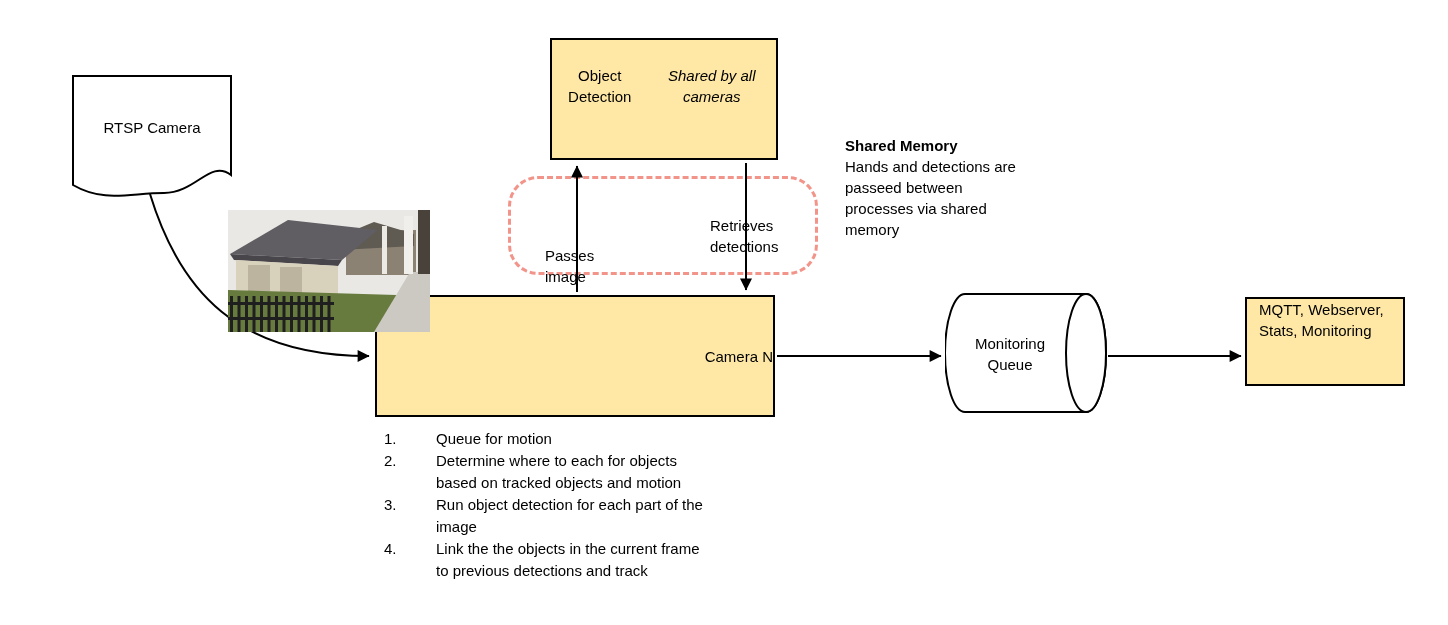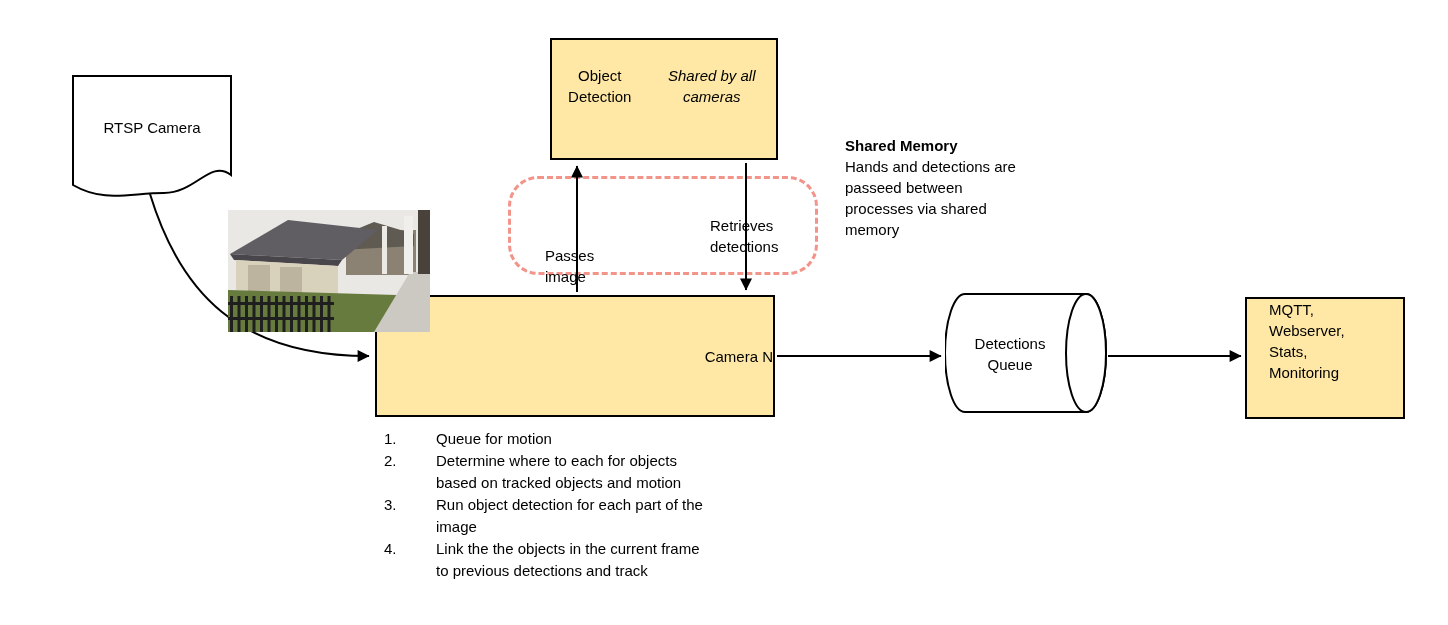--- a/index.html
+++ b/index.html
@@ -59,22 +59,22 @@
   #shared-note .title { font-weight:bold; }
   #queue-note { left:940px; top:436px; width:150px; }
 
   
   #queue { left:945px; top:293px; width:162px; height:122px; z-index:2; }
   #queue svg { position:absolute; left:0; top:0; }
   #queue .label { position:absolute; left:20px; top:0; width:90px; height:122px;
     display:flex; align-items:center; justify-content:center; text-align:center; line-height:21px; }
 
   
-  #mqtt { left:1245px; top:297px; width:160px; height:122px;
-    align-items:flex-start; padding:0 22px; text-align:left; }
+  #mqtt { left:1245px; top:297px; width:160px; height:89px;
+    align-items:flex-start; padding:0 12px; text-align:left; }
 
   
   #arrows { position:absolute; left:0; top:0; width:1448px; height:625px; z-index:4; pointer-events:none; }
 </style>
 </head>
 <body>
 
 <div id="canvas">
 
   <div class="abs" id="rtsp">
@@ -147,21 +147,21 @@
       <li>Link the the objects in the current frame to previous detections and track</li>
     </ol>
   </div>
 
 
   <div class="abs" id="queue">
     <svg width="162" height="122" viewBox="0 0 162 122">
       <path d="M20,1 H141 A20,59 0 0 1 141,119 H20 A20,59 0 0 1 20,1 Z" fill="#ffffff" stroke="#000000" stroke-width="2"></path>
       <ellipse cx="141" cy="60" rx="20" ry="59" fill="#ffffff" stroke="#000000" stroke-width="2"></ellipse>
     </svg>
-    <div class="label">Detections Queue</div>
+    <div class="label">Monitoring Queue</div>
   </div>
 
 
   <div class="abs node" id="mqtt">
     <div>MQTT, Webserver, Stats, Monitoring</div>
   </div>
 
   <svg id="arrows">
     <defs>
       <marker id="arrowhead" viewBox="0 0 10 10" refX="9.5" refY="5" markerWidth="14" markerHeight="12" markerUnits="userSpaceOnUse" orient="auto-start-reverse">

